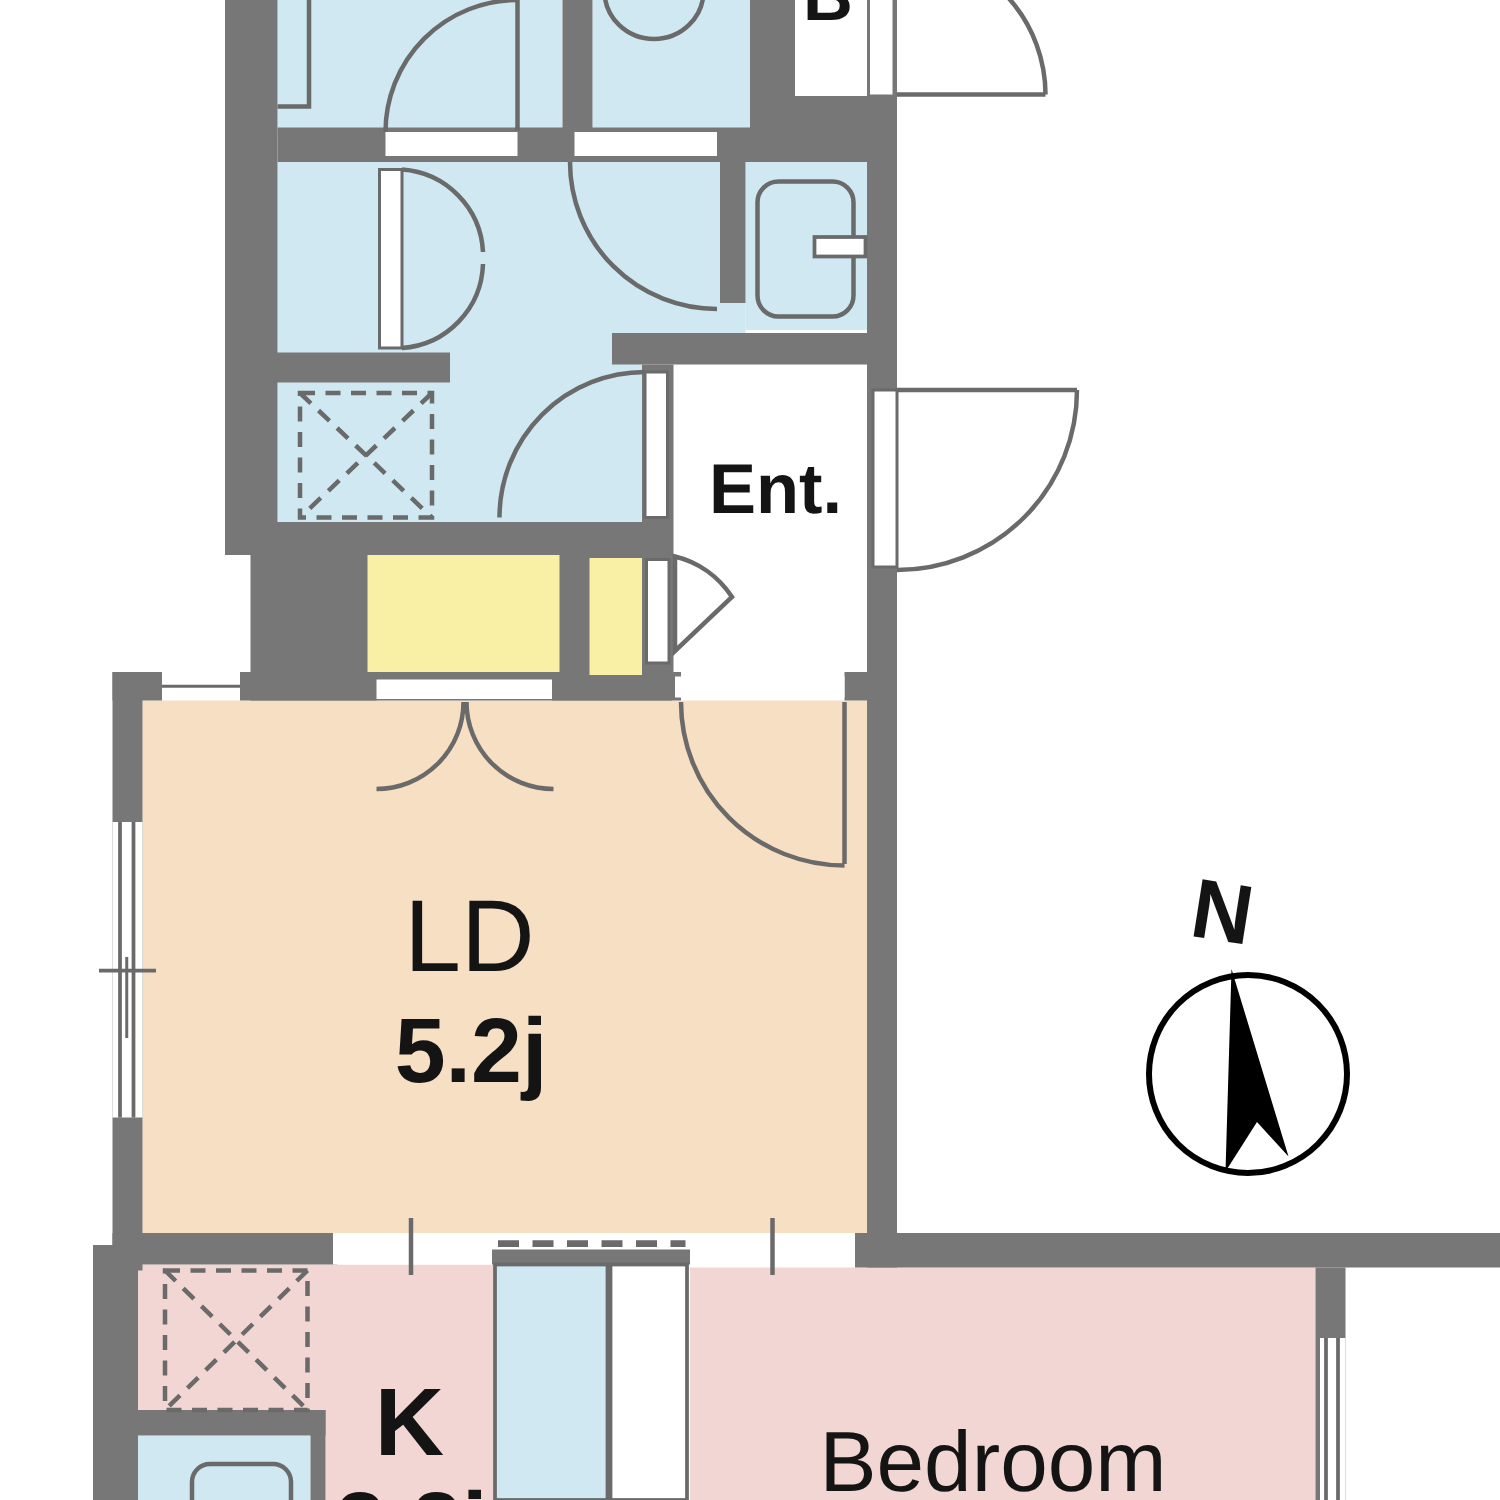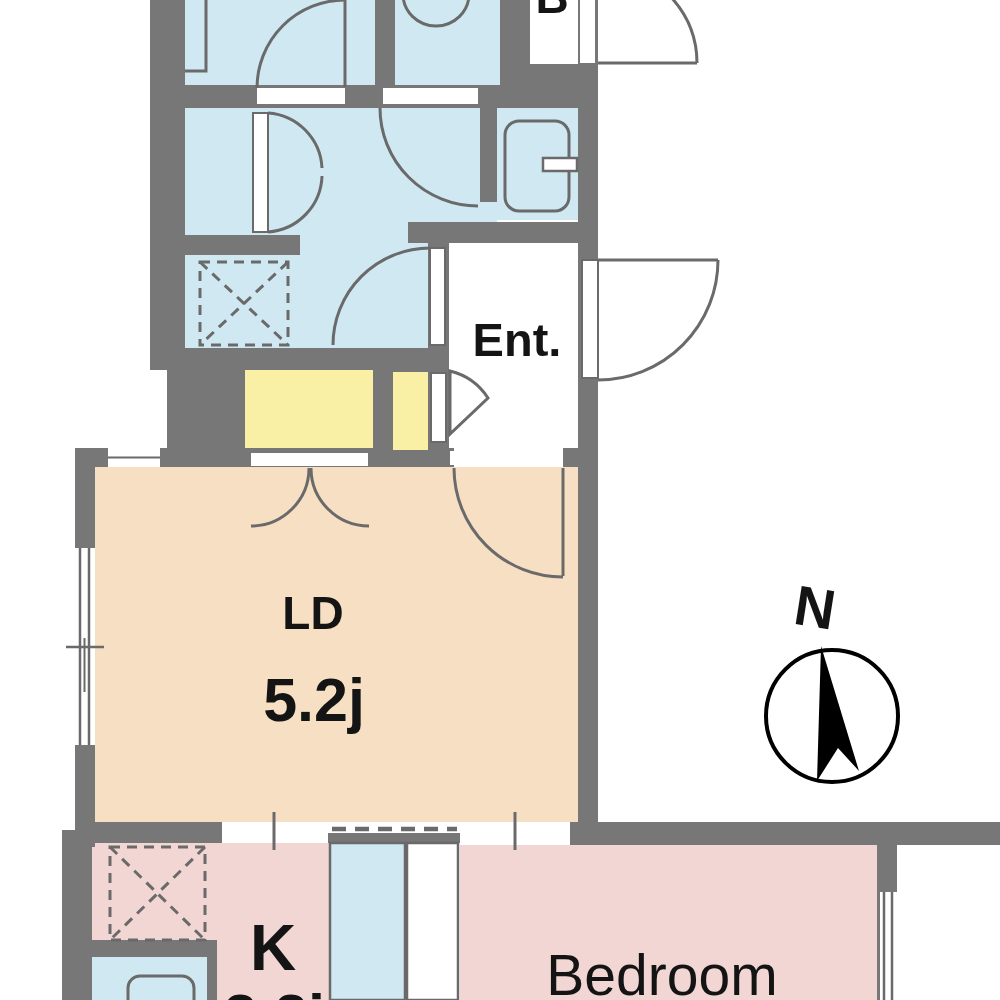--- a/index.html
+++ b/index.html
@@ -5,23 +5,23 @@
   html,body{margin:0;padding:0;}
   body{
     width:1000px;height:1000px;overflow:hidden;position:relative;
     background:#ffffff;font-family:"Liberation Sans", sans-serif;
   }
   #plan-svg{position:absolute;left:0;top:0;}
   .lbl{
     position:absolute;color:#141414;transform:translateX(-50%);
     white-space:nowrap;line-height:1;letter-spacing:0;
   }
-  .lbl-ld{left:313px;top:590px;font-size:46px;font-weight:700;}
+  .lbl-ld{left:313px;top:590px;font-size:68px;font-weight:400;}
   .lbl-ld-size{left:314px;top:670px;font-size:61px;font-weight:700;}
-  .lbl-ent{left:517px;top:316px;font-size:47px;font-weight:700;}
+  .lbl-ent{left:517px;top:302px;font-size:47px;font-weight:700;}
   .lbl-k{left:273px;top:916px;font-size:64px;font-weight:700;}
   .lbl-k-size{left:274px;top:986px;font-size:61px;font-weight:700;}
   .lbl-bedroom{left:662px;top:947px;font-size:57px;font-weight:400;}
   .lbl-b{left:552px;top:-26px;font-size:46px;font-weight:700;}
   .lbl-n{left:815px;top:580px;font-size:56px;font-weight:700;transform:translateX(-50%) rotate(9deg);}
 </style>
 </head>
 <body>
 
 <svg id="plan-svg" width="1000" height="1000" viewBox="0 0 1000 1000">

